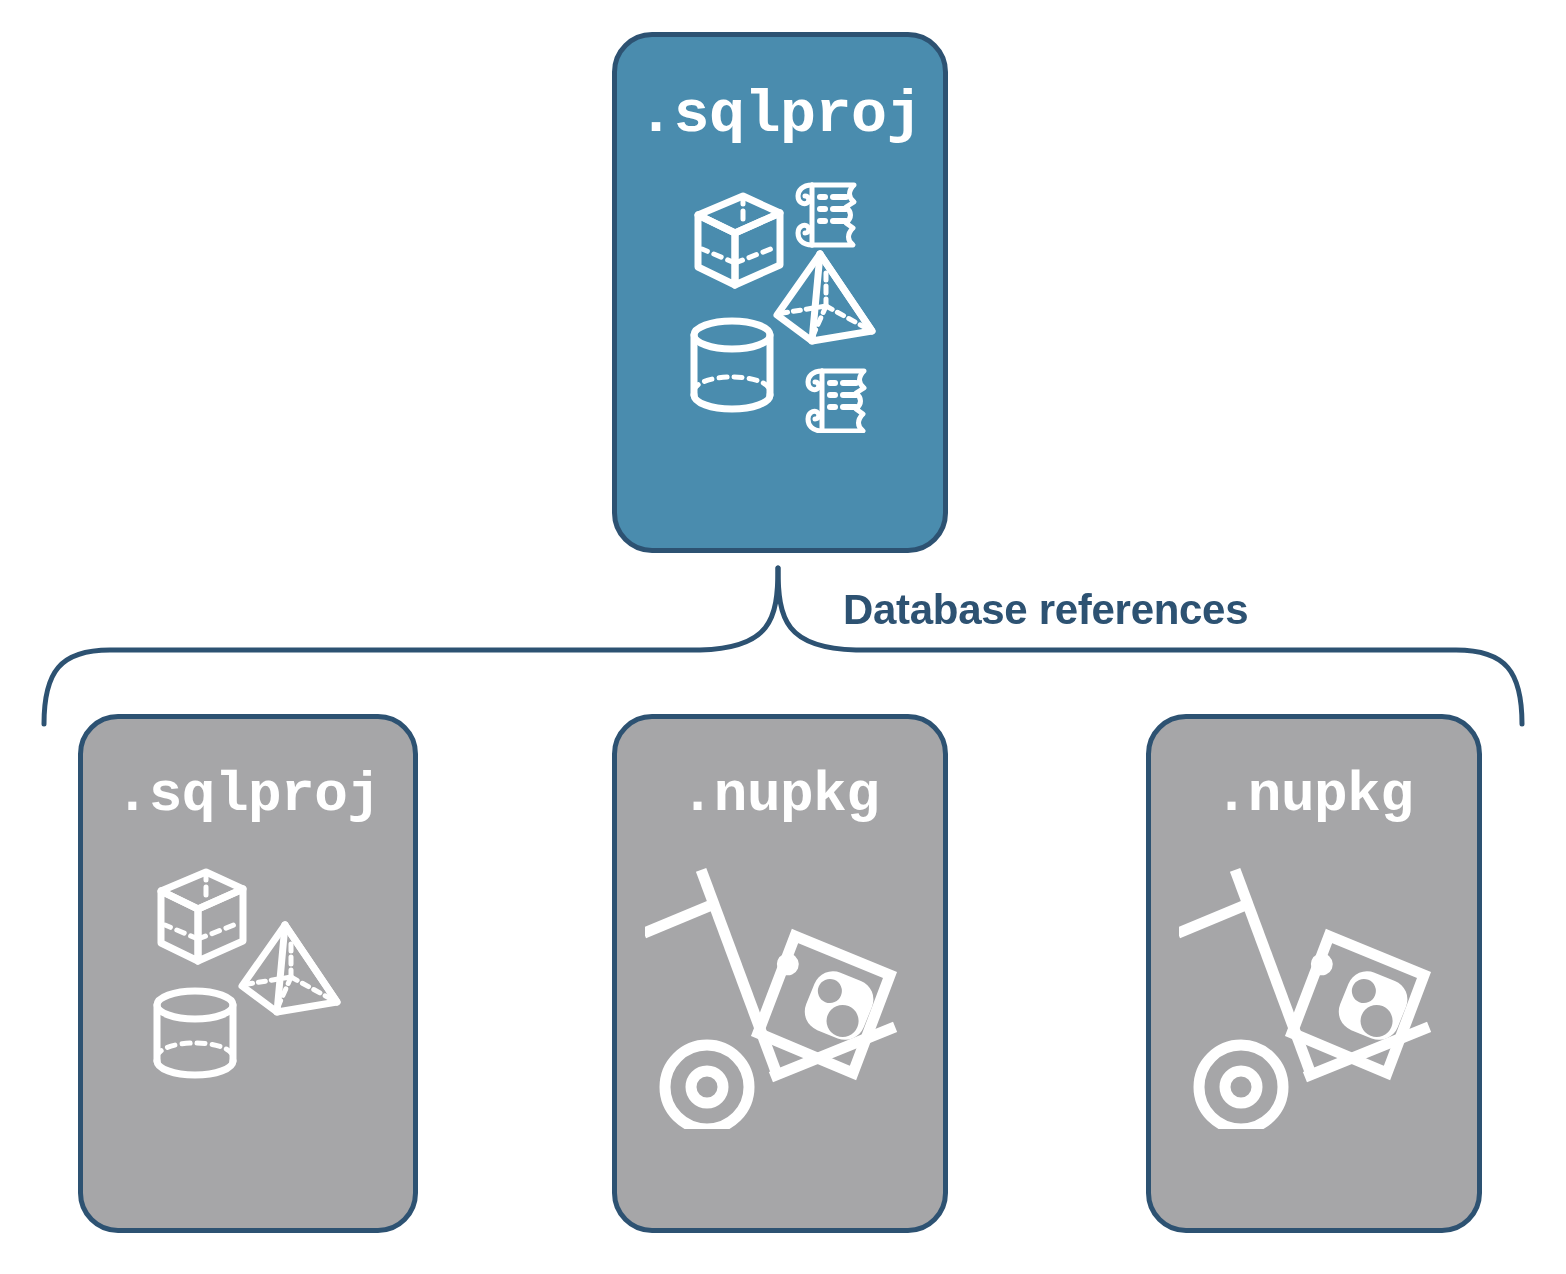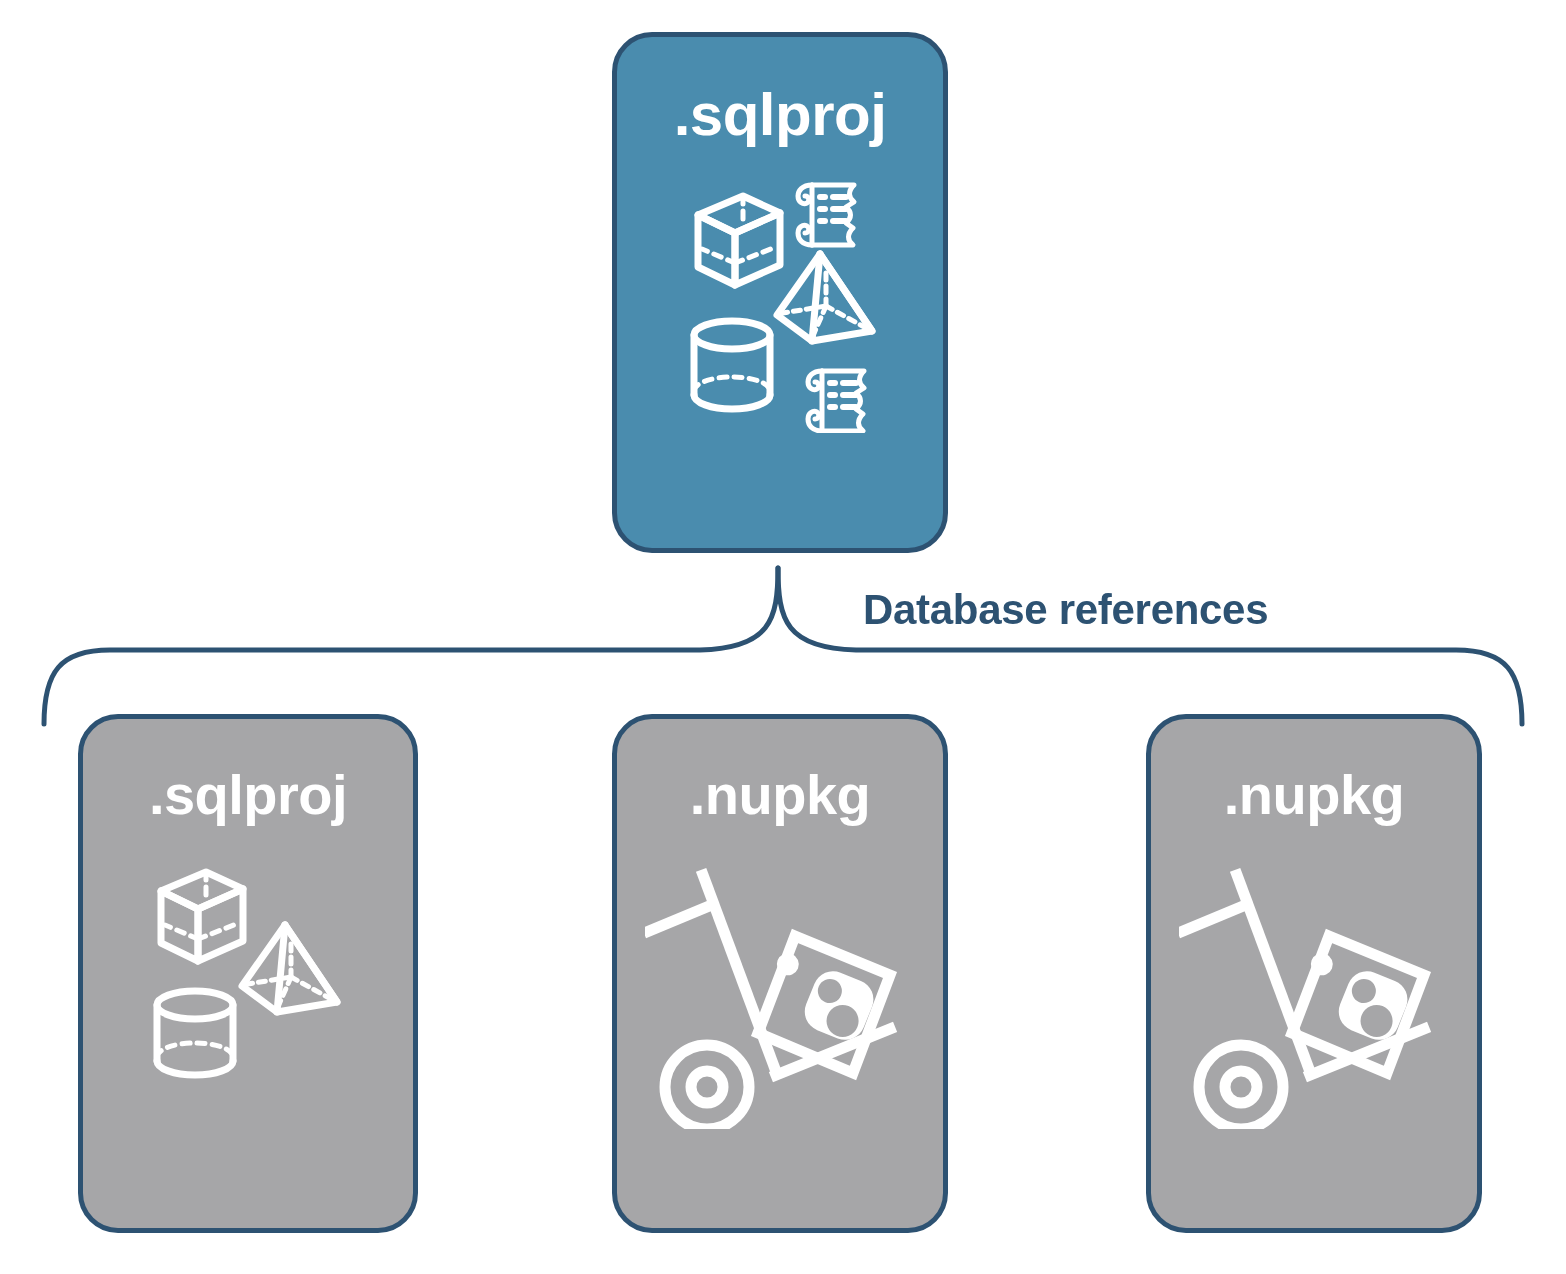--- a/index.html
+++ b/index.html
@@ -32,20 +32,21 @@
   }
   .node-box.secondary {
     background: #a6a6a8;
   }
   .node-title {
     color: #ffffff;
     font-weight: bold;
     letter-spacing: -0.5px;
     line-height: 1;
     user-select: none;
+    font-family: Liberation Mono, monospace;
   }
   #box-root {
     left: 612px;
     top: 32px;
     width: 336px;
     height: 521px;
   }
   #box-root .node-title {
     font-size: 60px;
     margin-top: 48px;
@@ -101,21 +102,20 @@
   #brace-label {
     position: absolute;
     left: 843px;
     top: 586px;
     color: #2d5272;
     font-size: 42px;
     font-weight: bold;
     letter-spacing: -0.3px;
     white-space: nowrap;
     user-select: none;
-    margin-left: 20px;
   }
 </style>
 </head>
 <body>
 
 <div id="diagram-root">
 
   <svg id="brace-layer" viewBox="0 0 1566 1274" width="1566" height="1274" xmlns="http://www.w3.org/2000/svg">
     <path d="M 778 568
              C 778 620, 770 648, 700 650

